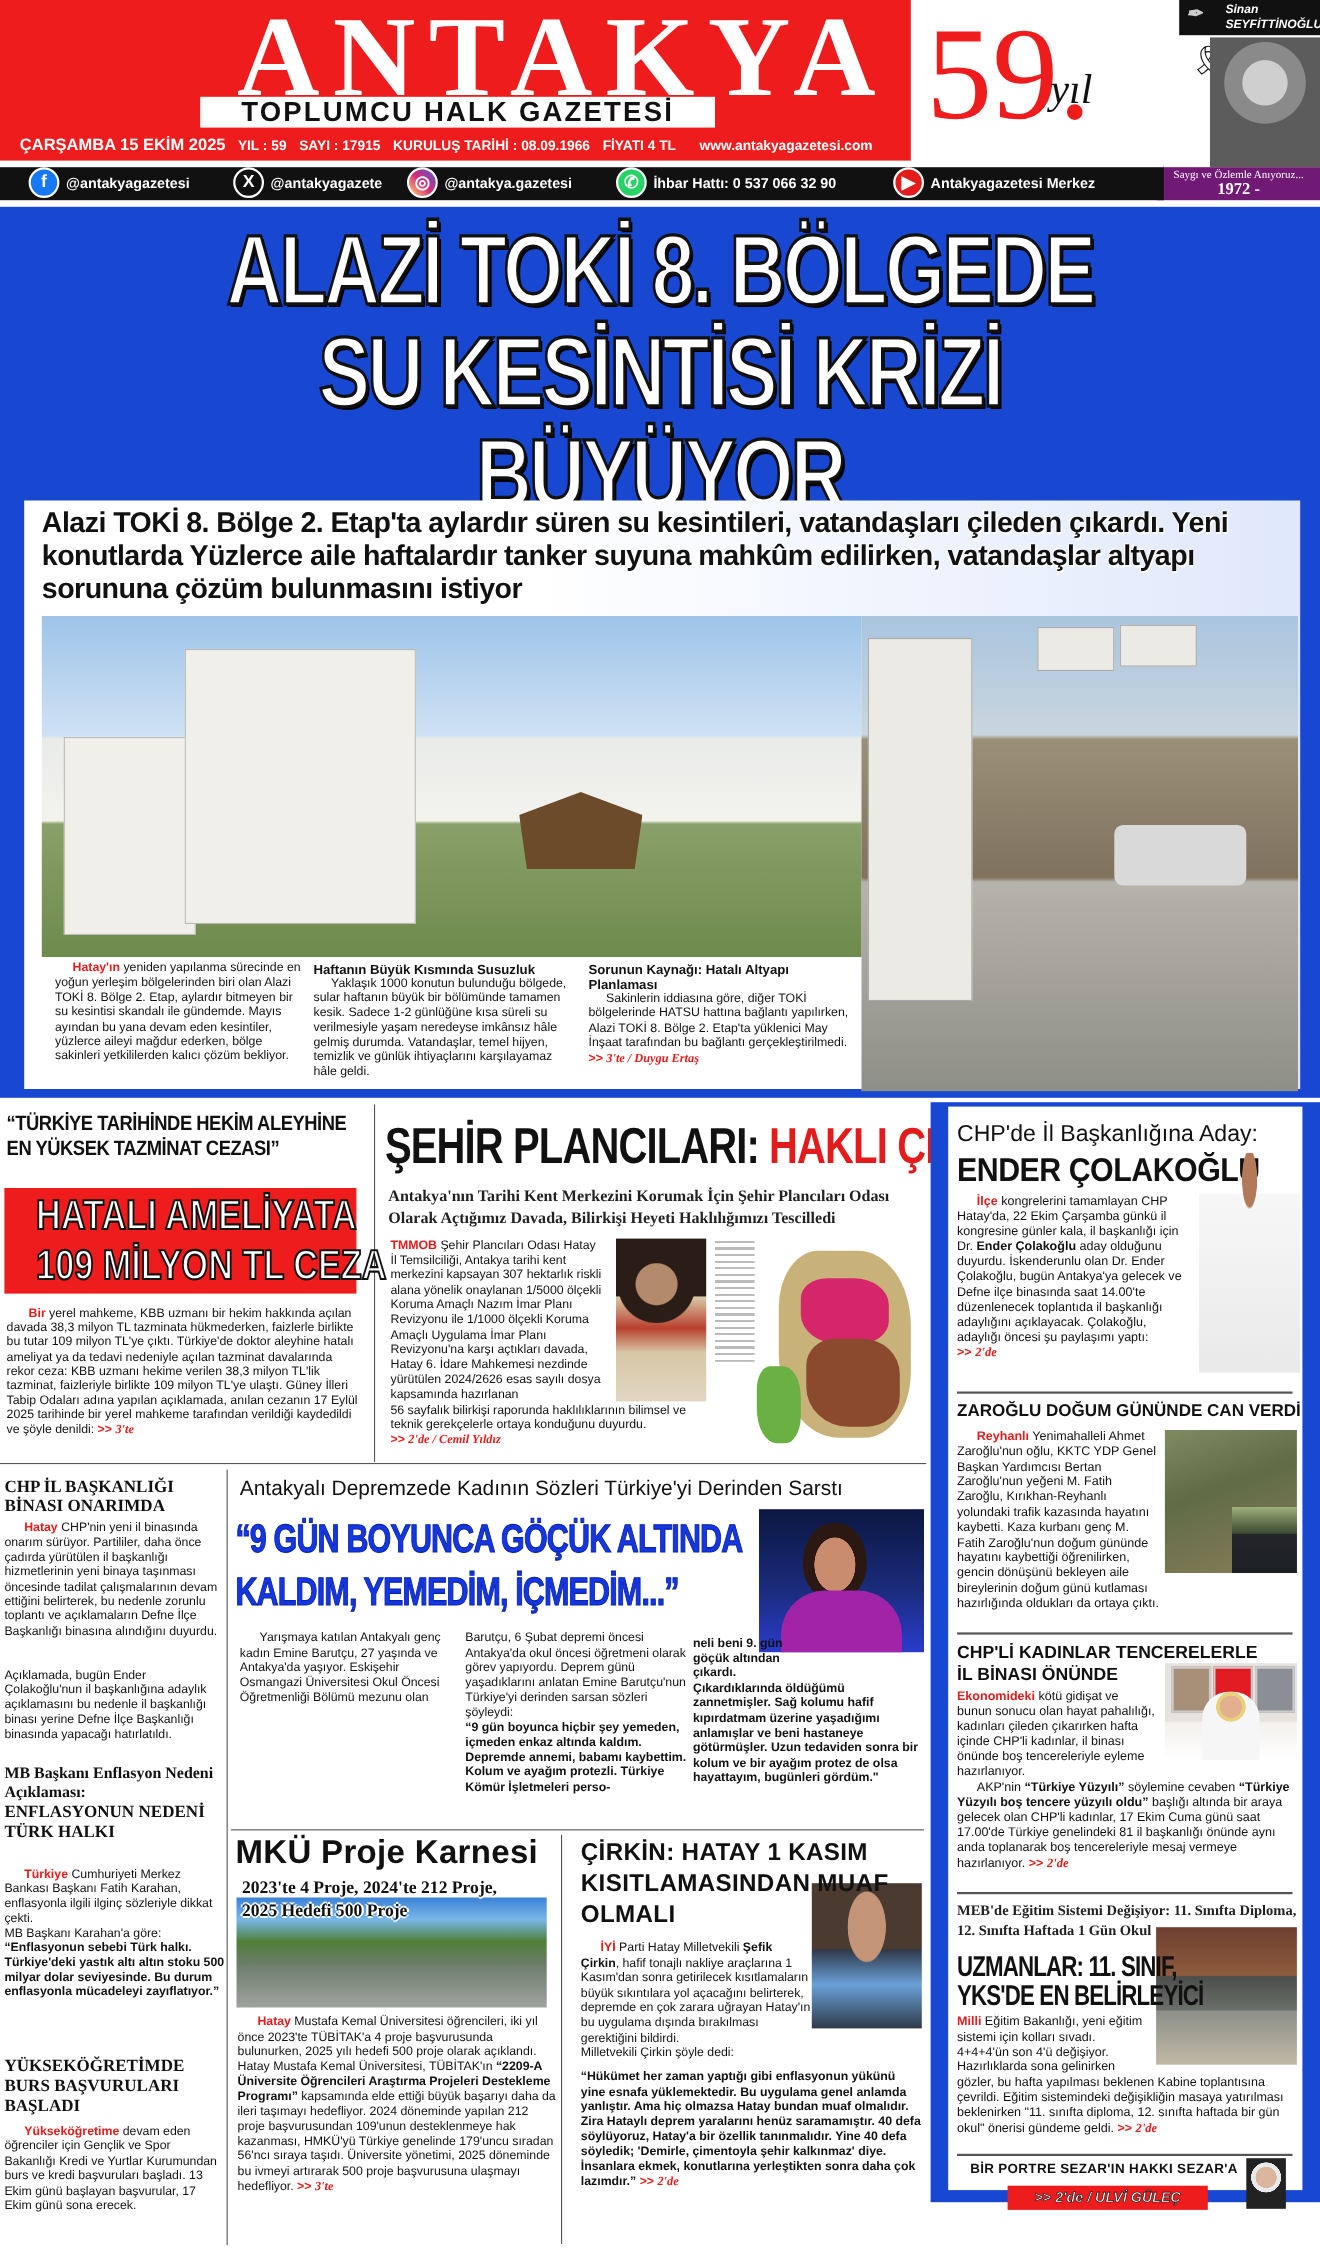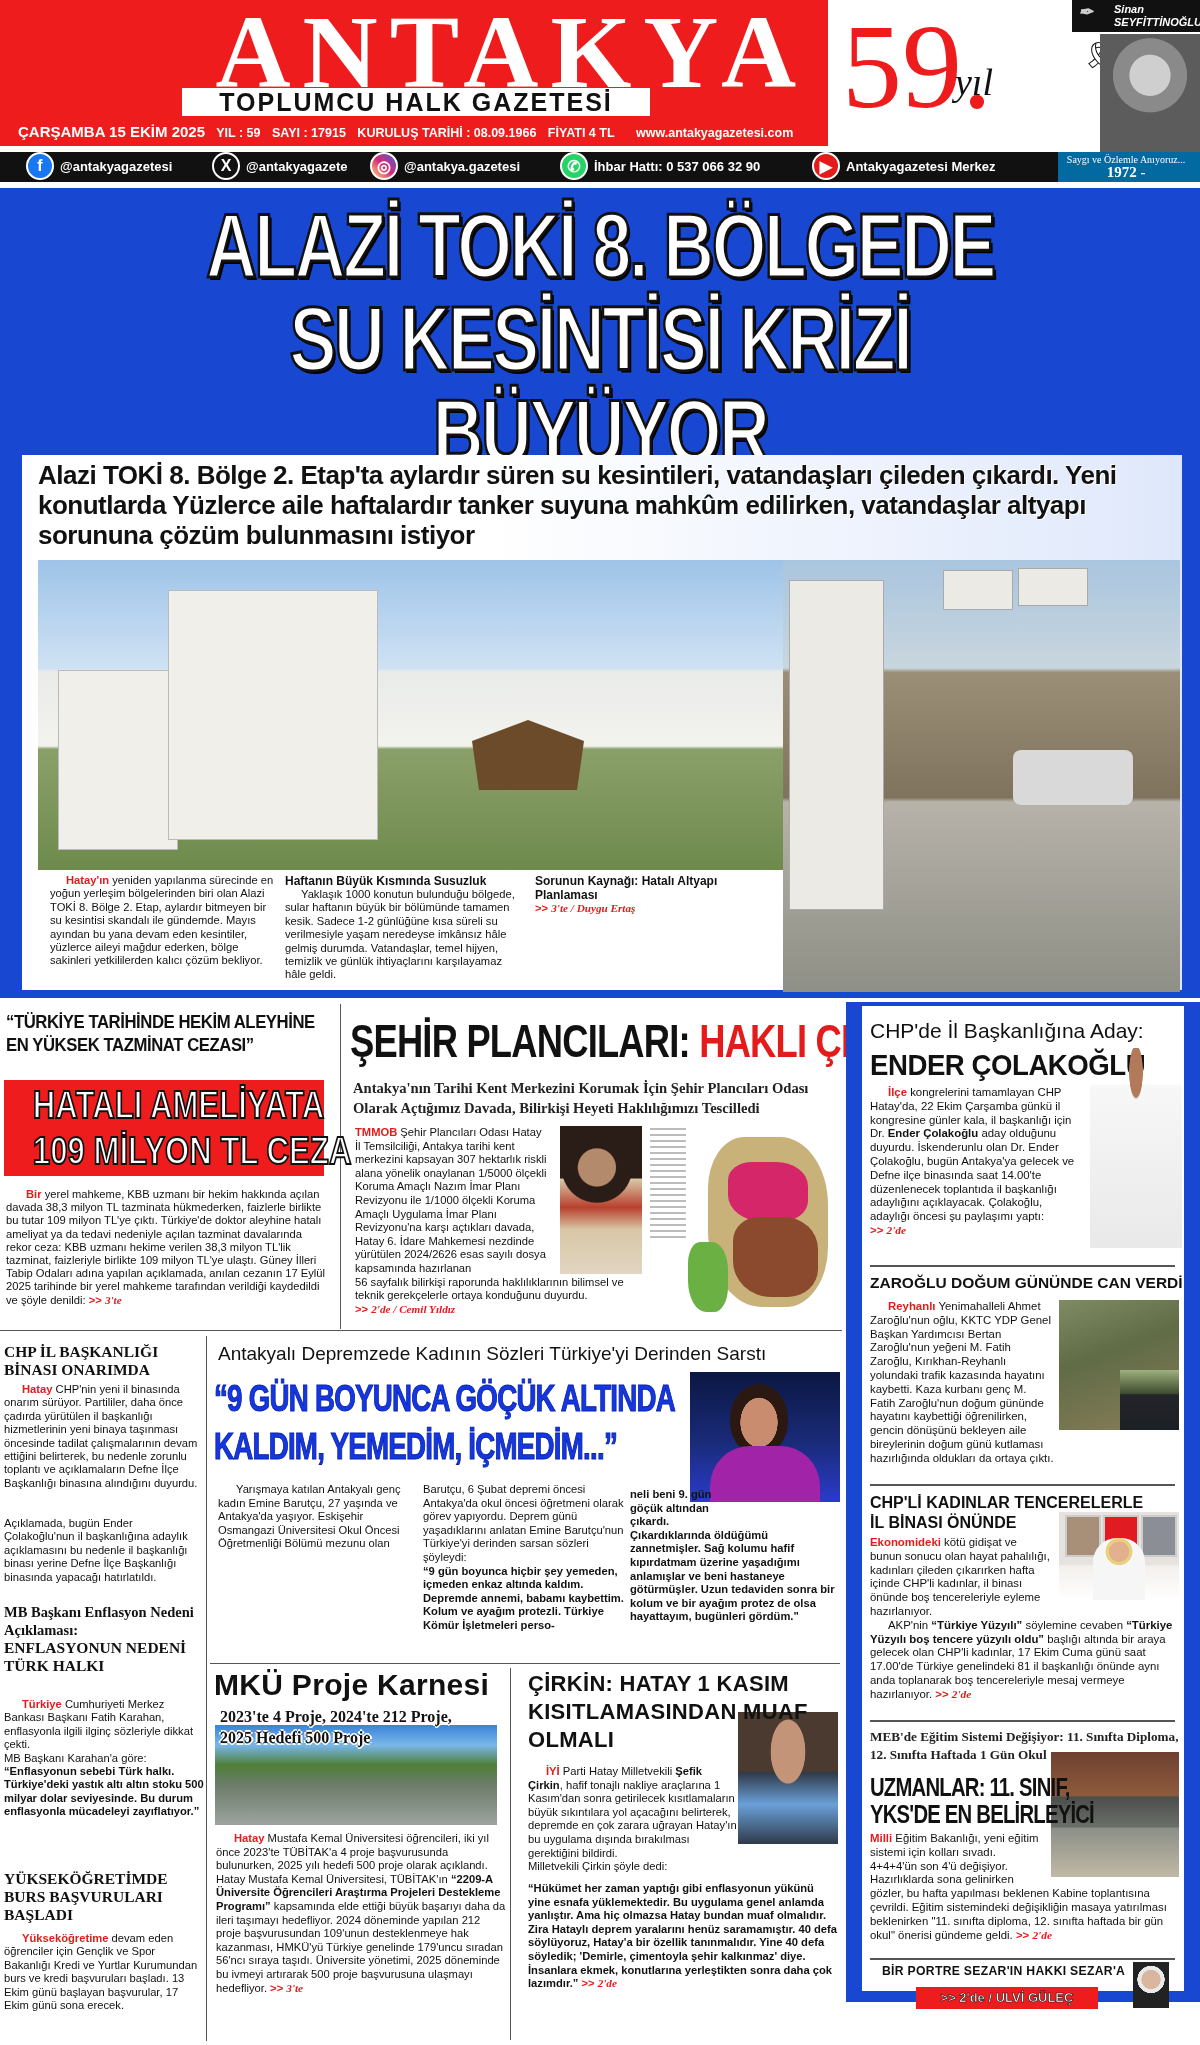--- a/index.html
+++ b/index.html
@@ -10,21 +10,21 @@
 #mast{left:0;top:0;width:828px;height:146px;background:#ee1c1c}
 #mast-title{left:28px;top:2px;width:780px;text-align:right;font-family:"Liberation Serif",serif;font-weight:bold;color:#fff;font-size:104px;letter-spacing:12px;line-height:100px}
 #mast-sub{left:182px;top:88px;width:468px;height:28px;background:#fff;text-align:center;font-weight:bold;font-size:25px;letter-spacing:2px;line-height:28px;color:#111}
 #mast-info{left:18px;top:122px;width:800px;color:#fff;font-weight:bold;font-size:12.5px;line-height:20px;white-space:nowrap}
 #mast-info span{margin-right:8px}
 #anniv-num{left:842px;top:-8px;font-family:"Liberation Serif",serif;color:#ee1c1c;font-size:120px;line-height:150px}
 #anniv-yil{left:955px;top:60px;font-family:"Liberation Serif",serif;font-style:italic;color:#111;font-size:38px}
 #mem-name{left:1072px;top:0;width:128px;height:32px;background:#111;color:#fff;font-style:italic;font-weight:bold;font-size:11px;line-height:13px;padding:3px 4px 0 42px}
 #mem-photo{left:1100px;top:34px;width:100px;height:118px;background:radial-gradient(circle at 50% 35%,#cfcfcf 0 22%,#8a8a8a 23% 40%,#5c5c5c 41%);}
 #mem-ribbon{left:1082px;top:40px;font-size:26px;color:#111}
-#mem-caption{left:1052px;top:152px;width:148px;height:30px;background:#0369a1;color:#fff;font-family:"Liberation Serif",serif;text-align:center;font-size:10px;line-height:12px;padding-top:2px}
+#mem-caption{left:1052px;top:152px;width:148px;height:30px;background:#701a75;color:#fff;font-family:"Liberation Serif",serif;text-align:center;font-size:10px;line-height:12px;padding-top:2px}
 #mem-caption b{font-size:15px;display:block}
 
 #social{left:0;top:150px;width:1058px;height:32px;background:#111;border-top:2px solid #fff}
 .soc{position:absolute;top:150px;height:32px;display:flex;align-items:center;color:#fff;font-weight:bold;font-size:13px;white-space:nowrap}
 .soc .ic{width:28px;height:28px;border-radius:50%;display:flex;align-items:center;justify-content:center;color:#fff;font-weight:bold;font-size:16px;margin-right:6px;border:2px solid #fff}
 
 #hero{left:0;top:188px;width:1200px;height:810px;background:#1848d2}
 #hero-head{left:18px;top:200px;width:1164px;text-align:center;color:#fff;font-family:"Liberation Sans",sans-serif;font-weight:bold;font-size:90px;line-height:93px;letter-spacing:-3px;transform:scaleX(0.78);transform-origin:center top;-webkit-text-stroke:3px #111;text-shadow:3px 3px 0 #000}
 #hero-panel{left:22px;top:455px;width:1160px;height:535px;background:linear-gradient(90deg,#fff 0,#fff 40%,#dfe8fb 100%)}
 #hero-deck{left:38px;top:460px;width:1100px;font-weight:bold;font-size:26px;line-height:30px;color:#111;letter-spacing:-0.5px;text-shadow:-1px -1px 0 #fff,1px 1px 0 #fff}
@@ -62,21 +62,21 @@
 #zar-head{left:870px;top:1273px;font-weight:bold;font-size:15.5px;line-height:20px;white-space:nowrap}
 #zar-photo{left:1059px;top:1300px;width:120px;height:130px;background:linear-gradient(160deg,#7e8b63 0,#5f6c46 40%,#8a7d5a 100%)}
 #zar-photo2{left:1120px;top:1370px;width:59px;height:60px;background:linear-gradient(180deg,#9db07d 0,#3c4a2e 40%,#23252b 41%,#1c1f24 100%)}
 #kad-head{left:870px;top:1493px;font-weight:bold;font-size:16px;line-height:20px;white-space:nowrap}
 #kad-photo{left:1059px;top:1512px;width:120px;height:88px;background:linear-gradient(180deg,#e6e3de 0,#e6e3de 60%,#f3f0ec 61%,#fff 100%)}
 #kad-photo .fr{position:absolute;top:3px;width:36px;height:42px;border:2px solid #ccc}
 #meb-kicker{left:870px;top:1728px;font-family:"Liberation Serif",serif;font-weight:bold;font-size:13.2px;line-height:18px;width:310px;color:#222}
 #meb-photo{left:1051px;top:1752px;width:128px;height:125px;background:linear-gradient(180deg,#6e4030 0,#8e5b3d 35%,#4b4e4a 36%,#6b6f6a 60%,#8c8f88 61%,#c1b9a6 100%)}
 #meb-head{left:870px;top:1774px;font-weight:bold;font-size:26px;line-height:27px;letter-spacing:-1px;transform:scaleX(.78);transform-origin:left top;white-space:nowrap;color:#111}
 #sez-head{left:882px;top:1964px;font-weight:bold;font-size:12.2px;letter-spacing:.3px;white-space:nowrap;color:#111}
-#sez-btn{left:916px;top:1987px;width:182px;height:22px;background:#ee1c1c;color:#fff;font-weight:bold;text-align:center;font-size:13px;line-height:22px;-webkit-text-stroke:.6px #111}
+#sez-btn{left:916px;top:1987px;width:182px;height:22px;background:#ee1c1c;color:#fff;font-weight:bold;font-style:italic;text-align:center;font-size:13px;line-height:22px;-webkit-text-stroke:.6px #111}
 #sez-photo{left:1133px;top:1962px;width:36px;height:46px;background:radial-gradient(circle at 50% 38%,#d9b69d 0 28%,#e9e9e9 29% 40%,#222 41%)}
 
 .lh{position:absolute;font-family:"Liberation Serif",serif;font-weight:bold;font-size:15.5px;line-height:18px;color:#111}
 .lt{position:absolute;font-size:11.2px;line-height:13.4px;color:#111;width:200px}
 
 #dep-kicker{left:218px;top:1342px;font-size:19px;line-height:24px;white-space:nowrap;color:#111}
 #dep-head{left:214px;top:1375px;width:520px;font-weight:bold;font-size:36px;line-height:48px;color:#1437e0;-webkit-text-stroke:1px #0b23b0;letter-spacing:-1px;transform:scaleX(.77);transform-origin:left top;white-space:nowrap}
 #dep-photo{left:690px;top:1372px;width:150px;height:130px;background:linear-gradient(180deg,#0b1742 0,#1a2b7a 55%,#2a3bcc 100%)}
 #dep-photo .face{position:absolute;left:40px;top:12px;width:58px;height:70px;border-radius:50% 50% 45% 45%;background:radial-gradient(ellipse at 50% 55%,#c98c6e 0 45%,#2b1812 46%)}
 #dep-photo .body{position:absolute;left:20px;top:74px;width:110px;height:56px;border-radius:40px 40px 0 0;background:#a023a8}
@@ -164,20 +164,21 @@
 </div>
 <div id="hero-deck" class="abs">Alazi TOKİ 8. Bölge 2. Etap'ta aylardır süren su kesintileri, vatandaşları çileden çıkardı. Yeni konutlarda Yüzlerce aile haftalardır tanker suyuna mahkûm edilirken, vatandaşlar altyapı sorununa çözüm bulunmasını istiyor</div>
 <div id="hero-cols" class="abs"></div>
 <div class="hcol ind" style="left:50px;width:230px"><span class="red" style="font-weight:bold">Hatay'ın</span><span> yeniden yapılanma sürecinde en yoğun yerleşim bölgelerinden biri olan Alazi TOKİ 8. Bölge 2. Etap, aylardır bitmeyen bir su kesintisi skandalı ile gündemde. Mayıs ayından bu yana devam eden kesintiler, yüzlerce aileyi mağdur ederken, bölge sakinleri yetkililerden kalıcı çözüm bekliyor.</span></div>
 <div class="hcol" style="left:285px;width:240px">
   <h4>Haftanın Büyük Kısmında Susuzluk</h4>
   <p class="ind">Yaklaşık 1000 konutun bulunduğu bölgede, sular haftanın büyük bir bölümünde tamamen kesik. Sadece 1-2 günlüğüne kısa süreli su verilmesiyle yaşam neredeyse imkânsız hâle gelmiş durumda. Vatandaşlar, temel hijyen, temizlik ve günlük ihtiyaçlarını karşılayamaz hâle geldi.</p>
 </div>
 <div class="hcol" style="left:535px;width:240px">
   <h4>Sorunun Kaynağı: Hatalı Altyapı Planlaması</h4>
+  <p class="ind">Sakinlerin iddiasına göre, diğer TOKİ bölgelerinde HATSU hattına bağlantı yapılırken, Alazi TOKİ 8. Bölge 2. Etap'ta yüklenici May İnşaat tarafından bu bağlantı gerçekleştirilmedi.</p>
   <p><span class="arrow">&gt;&gt;</span> <span class="ref">3'te / Duygu Ertaş</span></p>
 </div>
 
 <div class="vline" style="left:340px;top:1004px;height:325px"></div>
 <div id="doc-kicker" class="abs" style="white-space:normal;width:375px">“TÜRKİYE TARİHİNDE HEKİM ALEYHİNE EN YÜKSEK TAZMİNAT CEZASI”</div>
 <div id="doc-box" class="abs"></div>
 <div id="doc-head" class="abs">
   <div>HATALI AMELİYATA</div>
   <div>109 MİLYON TL CEZA</div>
 </div>

